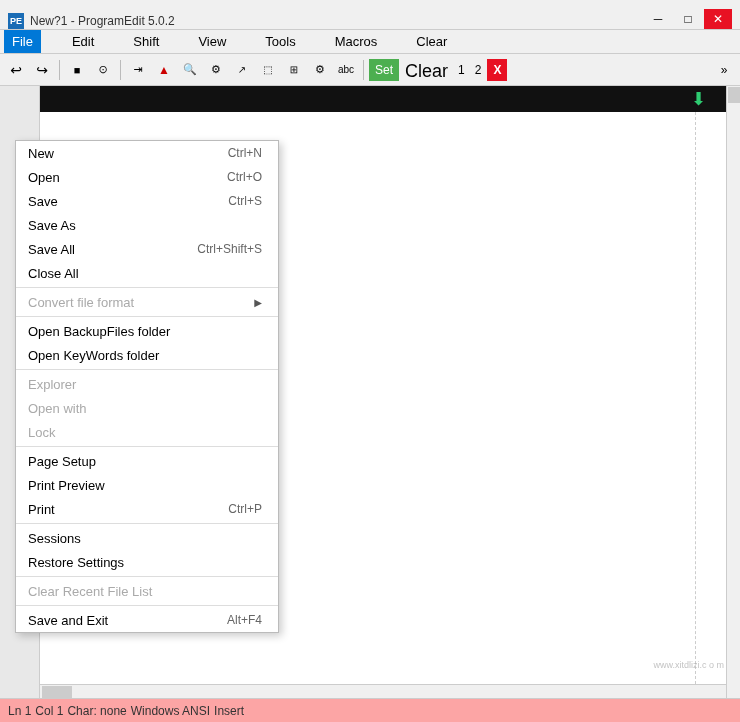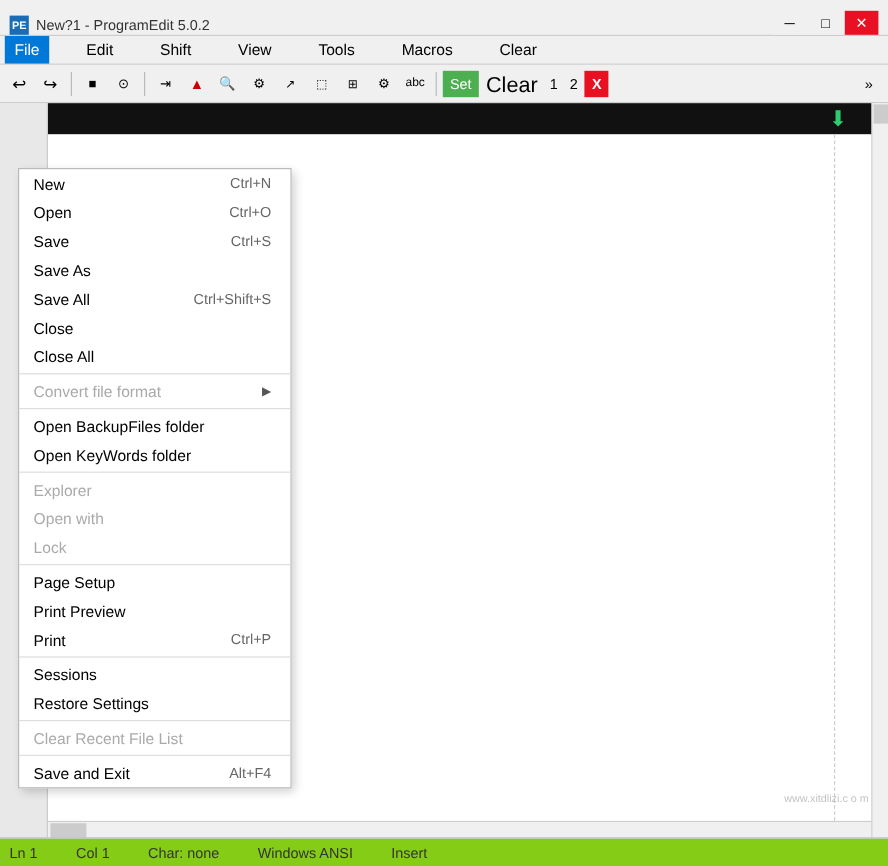--- a/index.html
+++ b/index.html
@@ -148,21 +148,21 @@
       background: #f0f0f0;
       border-right: 1px solid #ddd;
       position: relative;
     }
 
     
     .dropdown-menu {
       position: absolute;
       left: 15px;
       top: 54px;
-      width: 228px;
+      width: 264px;
       background: white;
       border: 1px solid #bbb;
       box-shadow: 3px 3px 8px rgba(0,0,0,0.2);
       z-index: 100;
     }
     .dropdown-item {
       display: flex;
       align-items: center;
       justify-content: space-between;
       padding: 4px 16px 4px 12px;
@@ -186,26 +186,26 @@
       color: #555;
     }
 
     
     .status-bar {
       position: absolute;
       bottom: 0;
       left: 0;
       right: 0;
       height: 24px;
-      background: #84cc16;
+      background: #fca5a5;
       border-top: 1px solid #ccc;
       display: flex;
       align-items: center;
       padding: 0 8px;
-      gap: 32px;
+      gap: 4px;
       font-size: 12px;
     }
     .status-item {
       color: #333;
     }
 
     
     .watermark {
       position: absolute;
       bottom: 28px;
@@ -325,24 +325,20 @@
     <div class="dropdown-item">
       <span>Save As</span>
       <span class="shortcut"></span>
     </div>
 
     <div class="dropdown-item">
       <span>Save All</span>
       <span class="shortcut">Ctrl+Shift+S</span>
     </div>
 
-    <div class="dropdown-item">
-      <span>Close</span>
-      <span class="shortcut"></span>
-    </div>
 
     <div class="dropdown-item">
       <span>Close All</span>
       <span class="shortcut"></span>
     </div>
 
     <div class="dropdown-separator"></div>
 
     <div class="dropdown-item disabled">
       <span>Convert file format</span>

